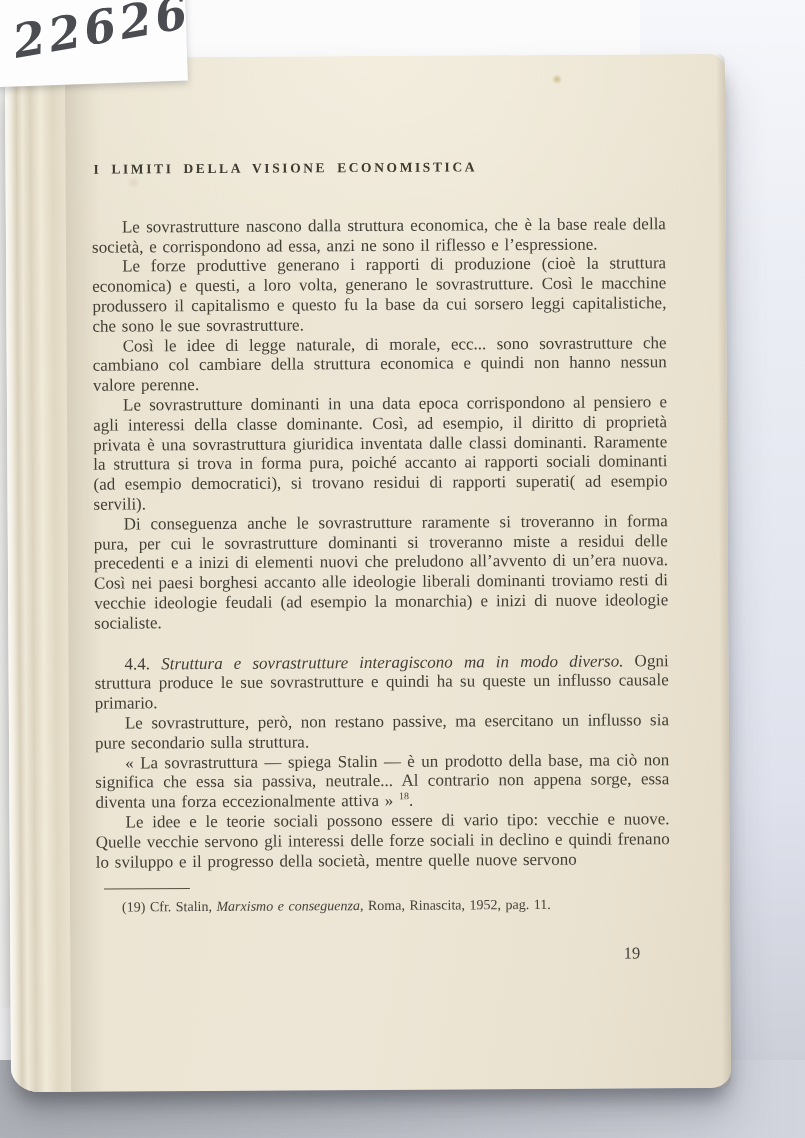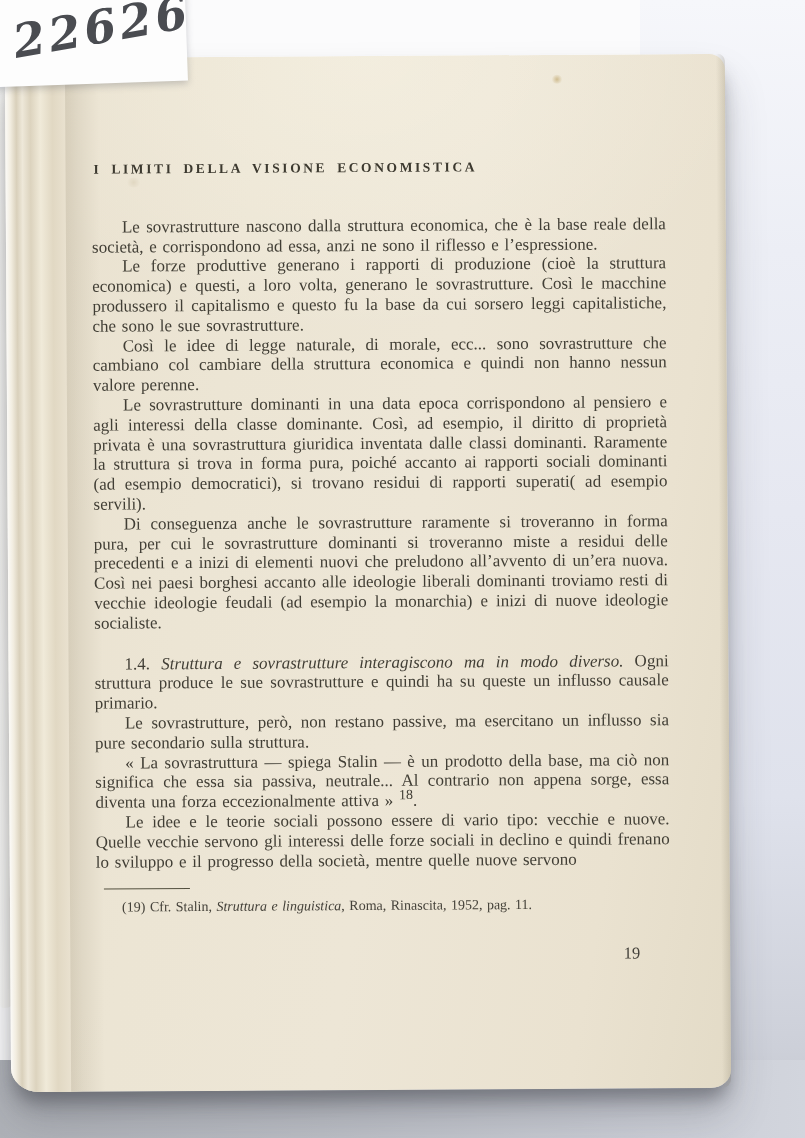--- a/index.html
+++ b/index.html
@@ -72,21 +72,21 @@
   .running-header{
     margin:0 0 38px 2px;
     font-size:13.5px;letter-spacing:2.6px;font-weight:bold;color:#3c392f;
     word-spacing:4px;
   }
   .body-par{
     margin:0;text-indent:30px;text-align:justify;word-spacing:1.5px;
   }
   .section-par{margin-top:21px;}
   .sec-title,.fn-title{font-style:italic;}
-  sup.fn-ref{font-size:14px;line-height:0;vertical-align:super;}
+  sup.fn-ref{font-size:10px;line-height:0;vertical-align:super;}
   .footnote-rule{
     width:86px;height:0;border-top:1.6px solid #53503f;
     margin:17px 0 9px 8px;
   }
   .footnote{
     margin:0;text-indent:26px;text-align:left;
     font-size:14px;line-height:18px;color:#45423a;word-spacing:1px;
   }
   .page-number{
     margin-top:30px;padding-right:30px;text-align:right;
@@ -112,39 +112,39 @@
     <div class="text-col">
       <div class="running-header">I LIMITI DELLA VISIONE ECONOMISTICA</div>
 
       <p class="body-par">Le sovrastrutture nascono dalla struttura economica, che è la base reale della società, e corrispondono ad essa, anzi ne sono il riflesso e l’espressione.</p>
       <p class="body-par">Le forze produttive generano i rapporti di produzione (cioè la struttura economica) e questi, a loro volta, generano le sovrastrutture. Così le macchine produssero il capitalismo e questo fu la base da cui sorsero leggi capitalistiche, che sono le sue sovrastrutture.</p>
       <p class="body-par">Così le idee di legge naturale, di morale, ecc... sono sovrastrutture che cambiano col cambiare della struttura economica e quindi non hanno nessun valore perenne.</p>
       <p class="body-par">Le sovrastrutture dominanti in una data epoca corrispondono al pensiero e agli interessi della classe dominante. Così, ad esempio, il diritto di proprietà privata è una sovrastruttura giuridica inventata dalle classi dominanti. Raramente la struttura si trova in forma pura, poiché accanto ai rapporti sociali dominanti (ad esempio democratici), si trovano residui di rapporti superati( ad esempio servili).</p>
       <p class="body-par">Di conseguenza anche le sovrastrutture raramente si troveranno in forma pura, per cui le sovrastrutture dominanti si troveranno miste a residui delle precedenti e a inizi di elementi nuovi che preludono all’avvento di un’era nuova. Così nei paesi borghesi accanto alle ideologie liberali dominanti troviamo resti di vecchie ideologie feudali (ad esempio la monarchia) e inizi di nuove ideologie socialiste.</p>
 
       <p class="body-par section-par">
-        <span class="sec-num">1.4.</span>
+        <span class="sec-num">4.4.</span>
         <span class="sec-title">Struttura e sovrastrutture interagiscono ma in modo diverso.</span>
         <span>Ogni struttura produce le sue sovrastrutture e quindi ha su queste un influsso causale primario.</span>
       </p>
 
       <p class="body-par">Le sovrastrutture, però, non restano passive, ma esercitano un influsso sia pure secondario sulla struttura.</p>
 
       <p class="body-par">
         <span>« La sovrastruttura — spiega Stalin — è un prodotto della base, ma ciò non significa che essa sia passiva, neutrale... Al contrario non appena sorge, essa diventa una forza eccezionalmente attiva »</span>
         <sup class="fn-ref">18</sup><span>.</span>
       </p>
 
       <p class="body-par">Le idee e le teorie sociali possono essere di vario tipo: vecchie e nuove. Quelle vecchie servono gli interessi delle forze sociali in declino e quindi frenano lo sviluppo e il progresso della società, mentre quelle nuove servono</p>
 
       <div class="footnote-rule"></div>
 
       <p class="footnote">
         <span>(19) Cfr. Stalin,</span>
-        <span class="fn-title">Struttura e linguistica</span><span>, Roma, Rinascita, 1952, pag. 11.</span>
+        <span class="fn-title">Marxismo e conseguenza</span><span>, Roma, Rinascita, 1952, pag. 11.</span>
       </p>
 
       <div class="page-number">19</div>
     </div>
   </div>
 
   <div class="card">
     <div class="handwriting">22626</div>
   </div>
 

